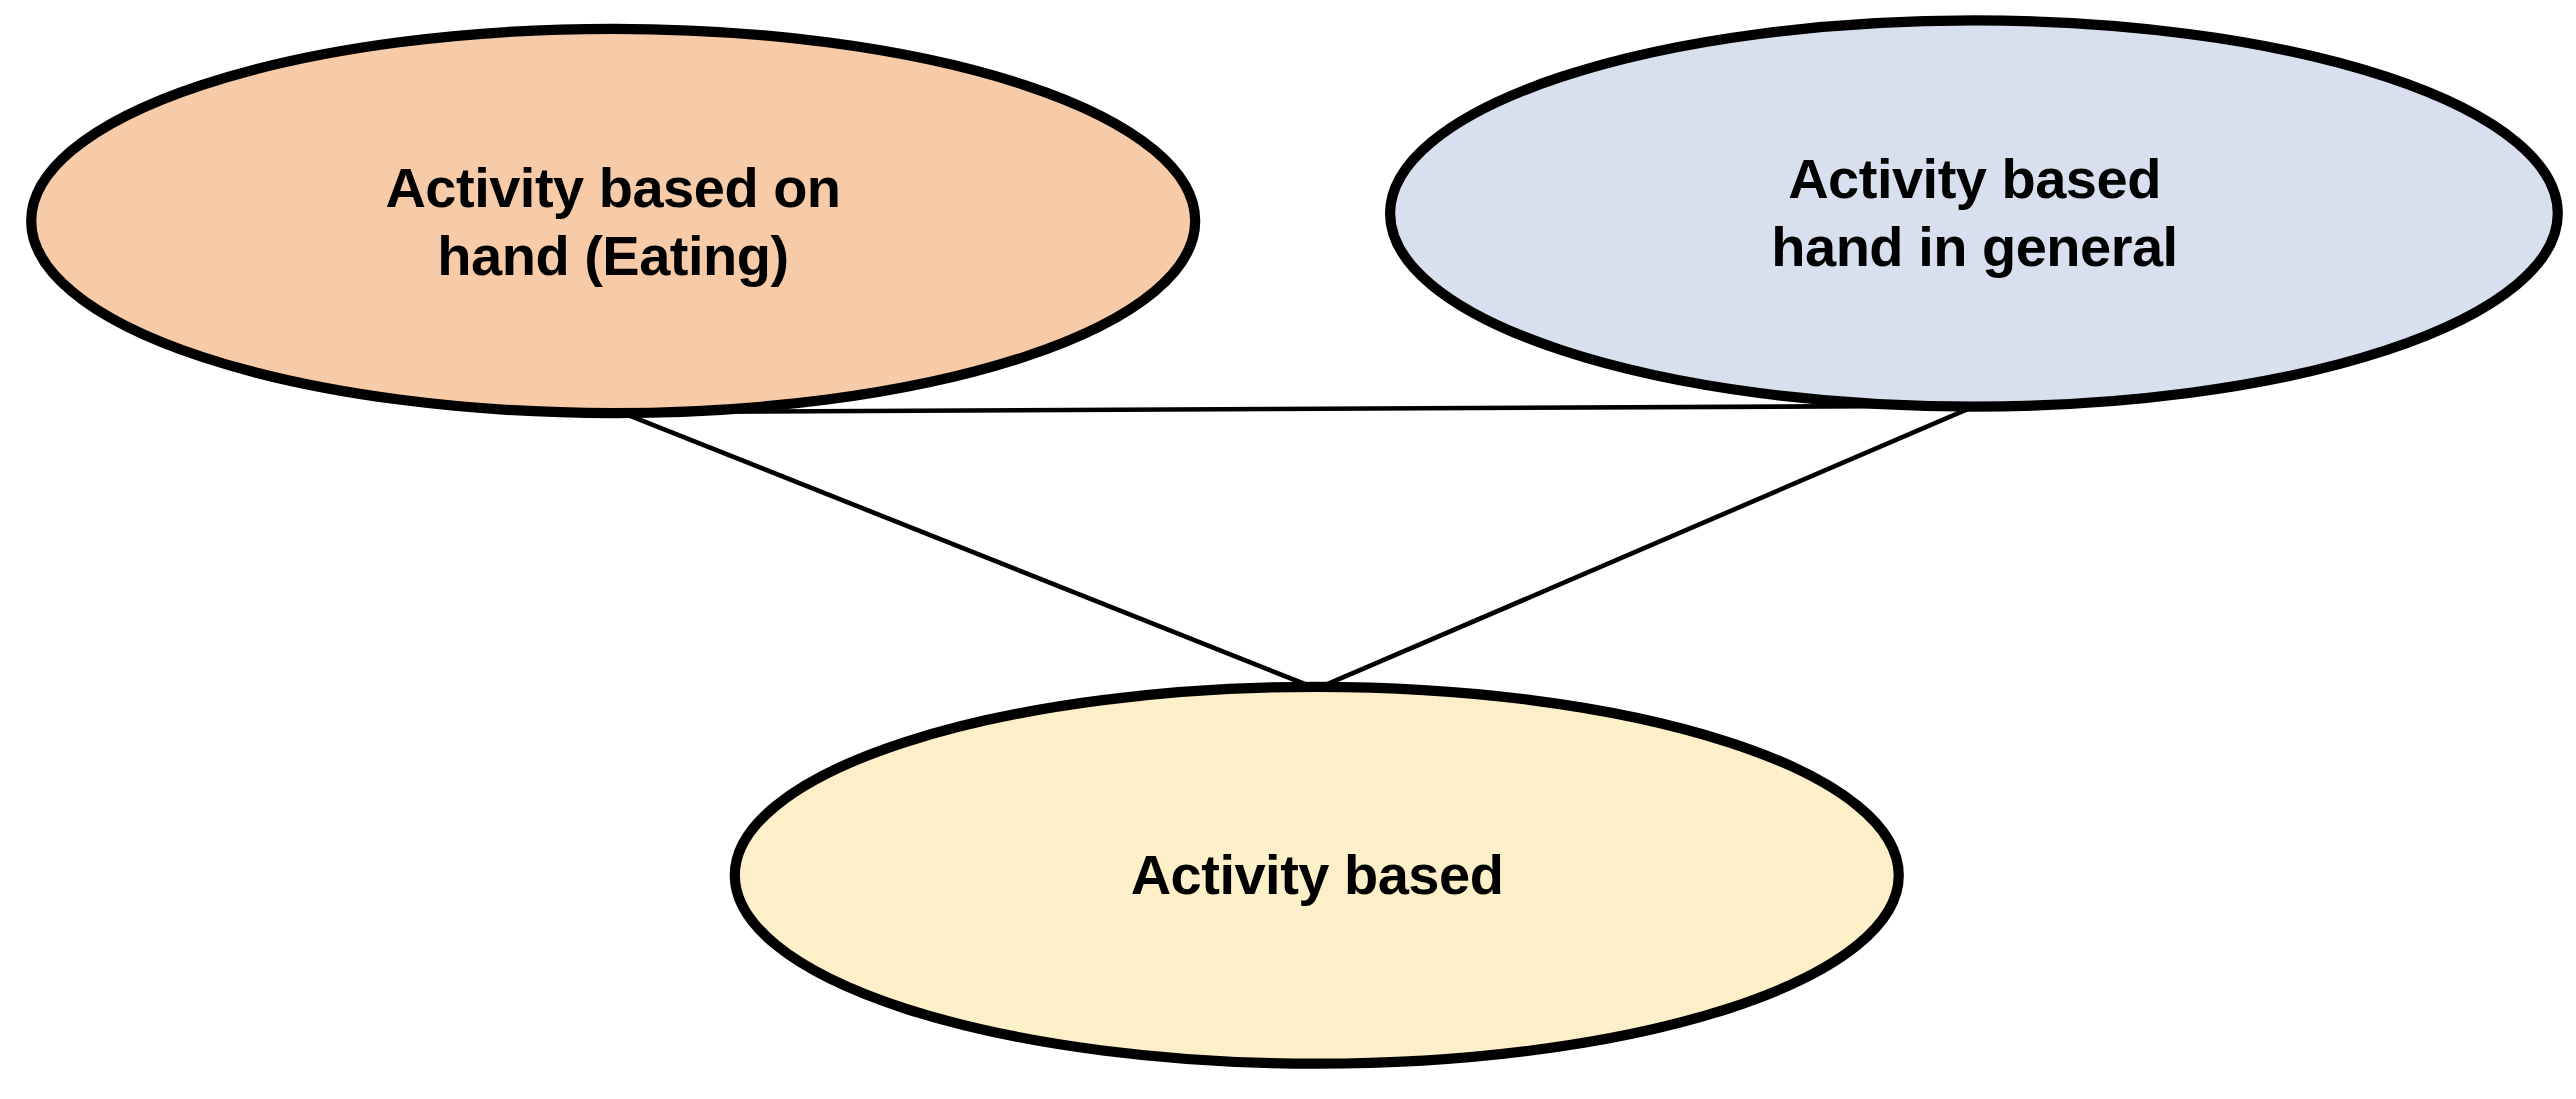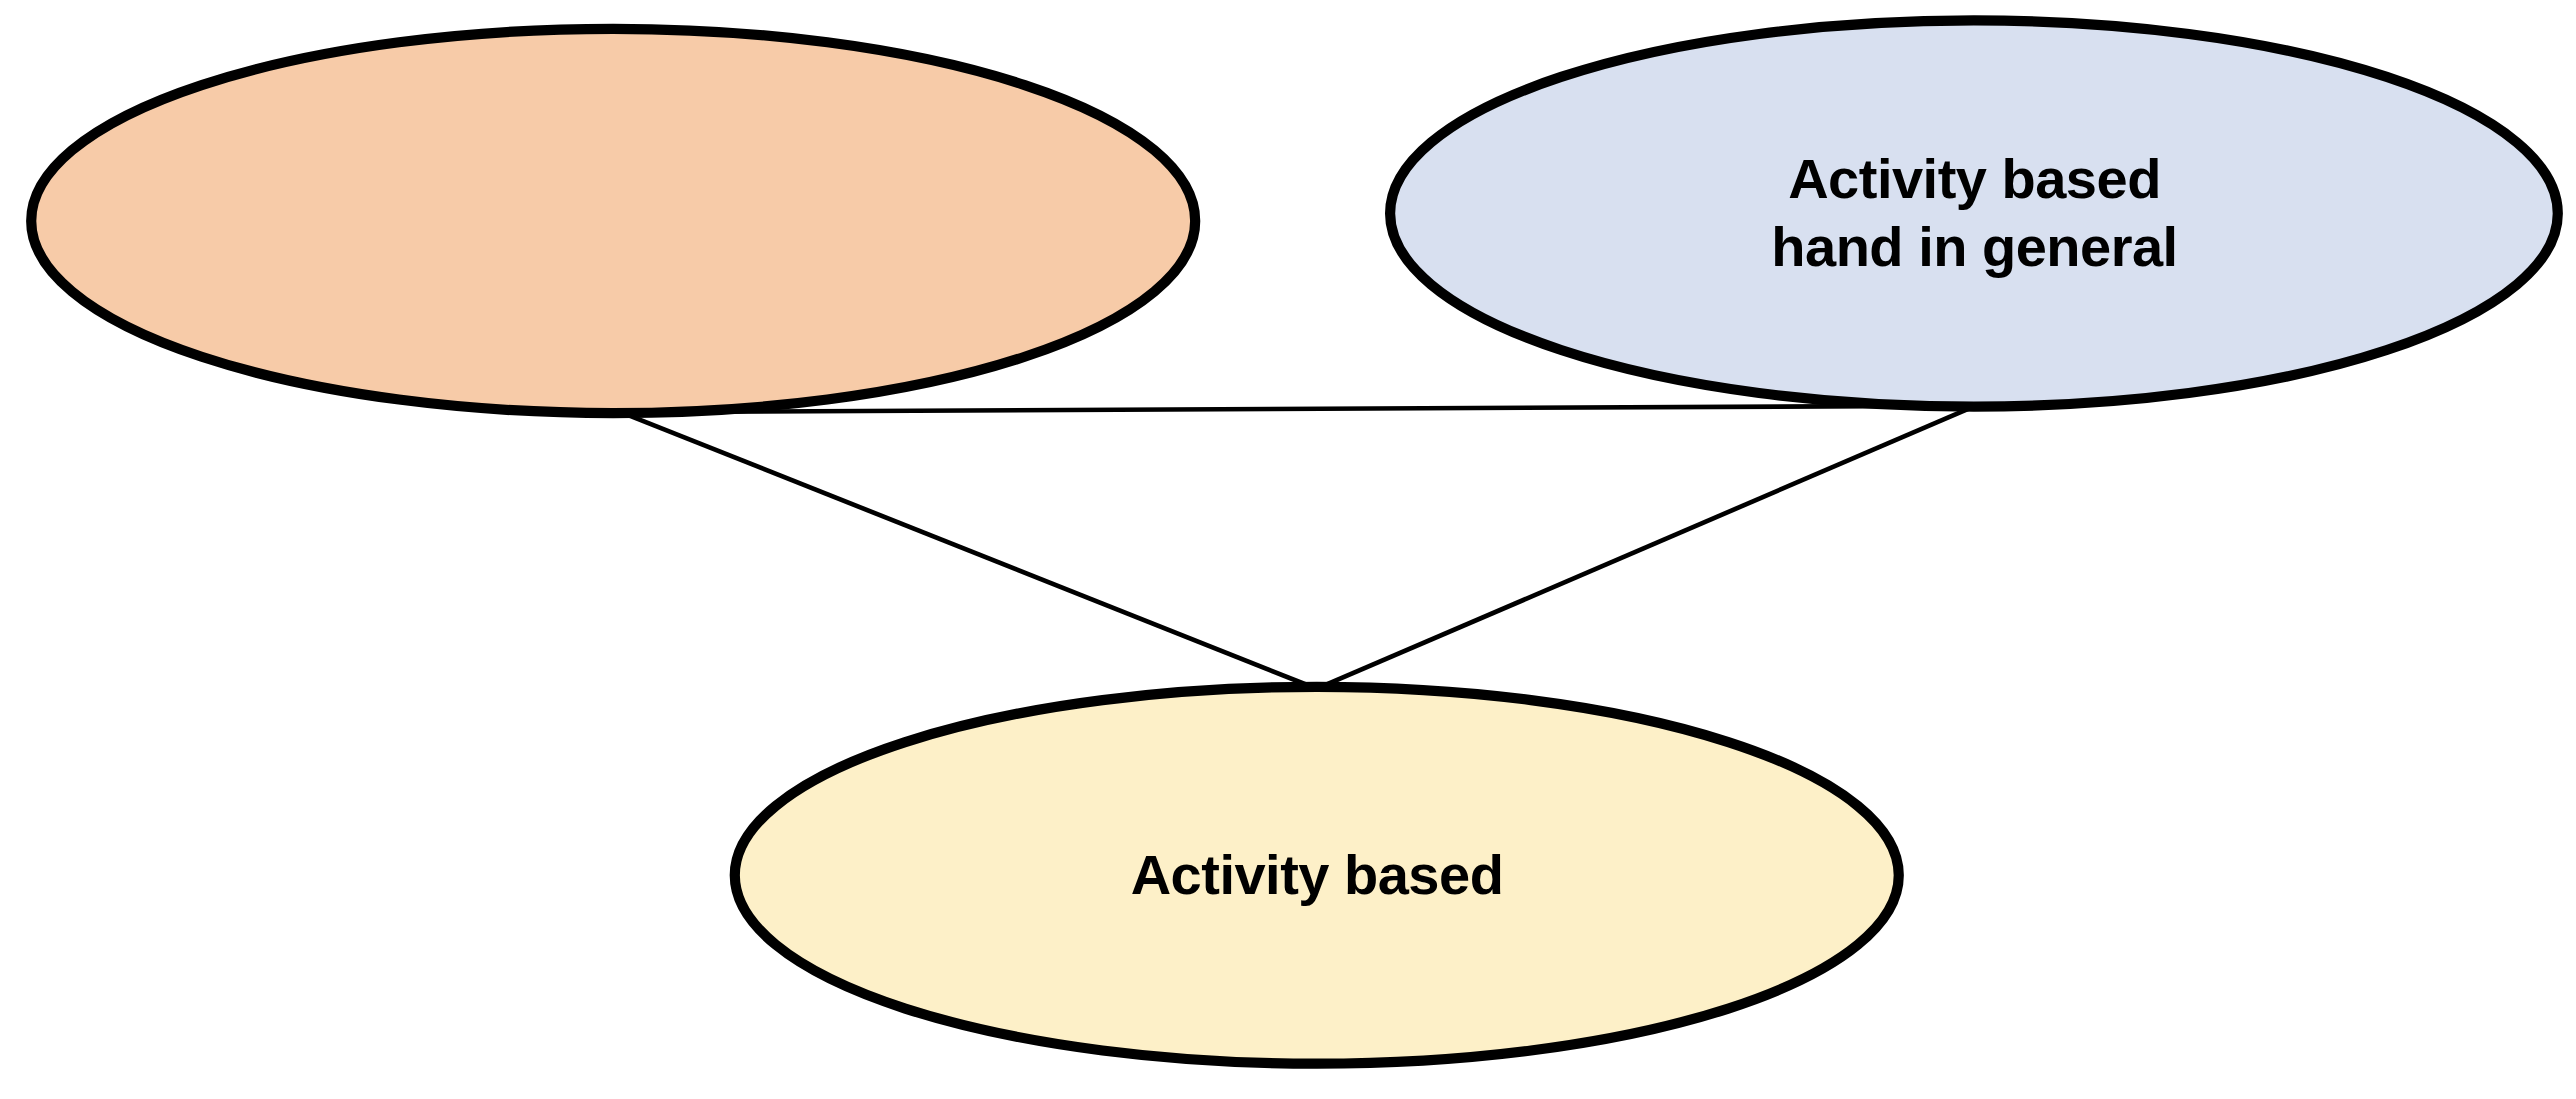--- a/index.html
+++ b/index.html
@@ -72,20 +72,22 @@
     </g>
 
     <g>
       <ellipse cx="660" cy="238" rx="627" ry="207" fill="#F7CBA8" stroke="#000000" stroke-width="11"></ellipse>
       <ellipse cx="2126" cy="230" rx="629" ry="208" fill="#D8E0F0" stroke="#000000" stroke-width="11"></ellipse>
       <ellipse cx="1418" cy="943" rx="627" ry="203" fill="#FDF0C8" stroke="#000000" stroke-width="11"></ellipse>
     </g>
 
   </svg>
 
+  <div id="label-eating" class="node-label">Activity based on
+hand (Eating)</div>
 
   <div id="label-general" class="node-label">Activity based
 hand in general</div>
 
   <div id="label-activity-based" class="node-label">Activity based</div>
 
 </div>
 
 
 </body></html>

